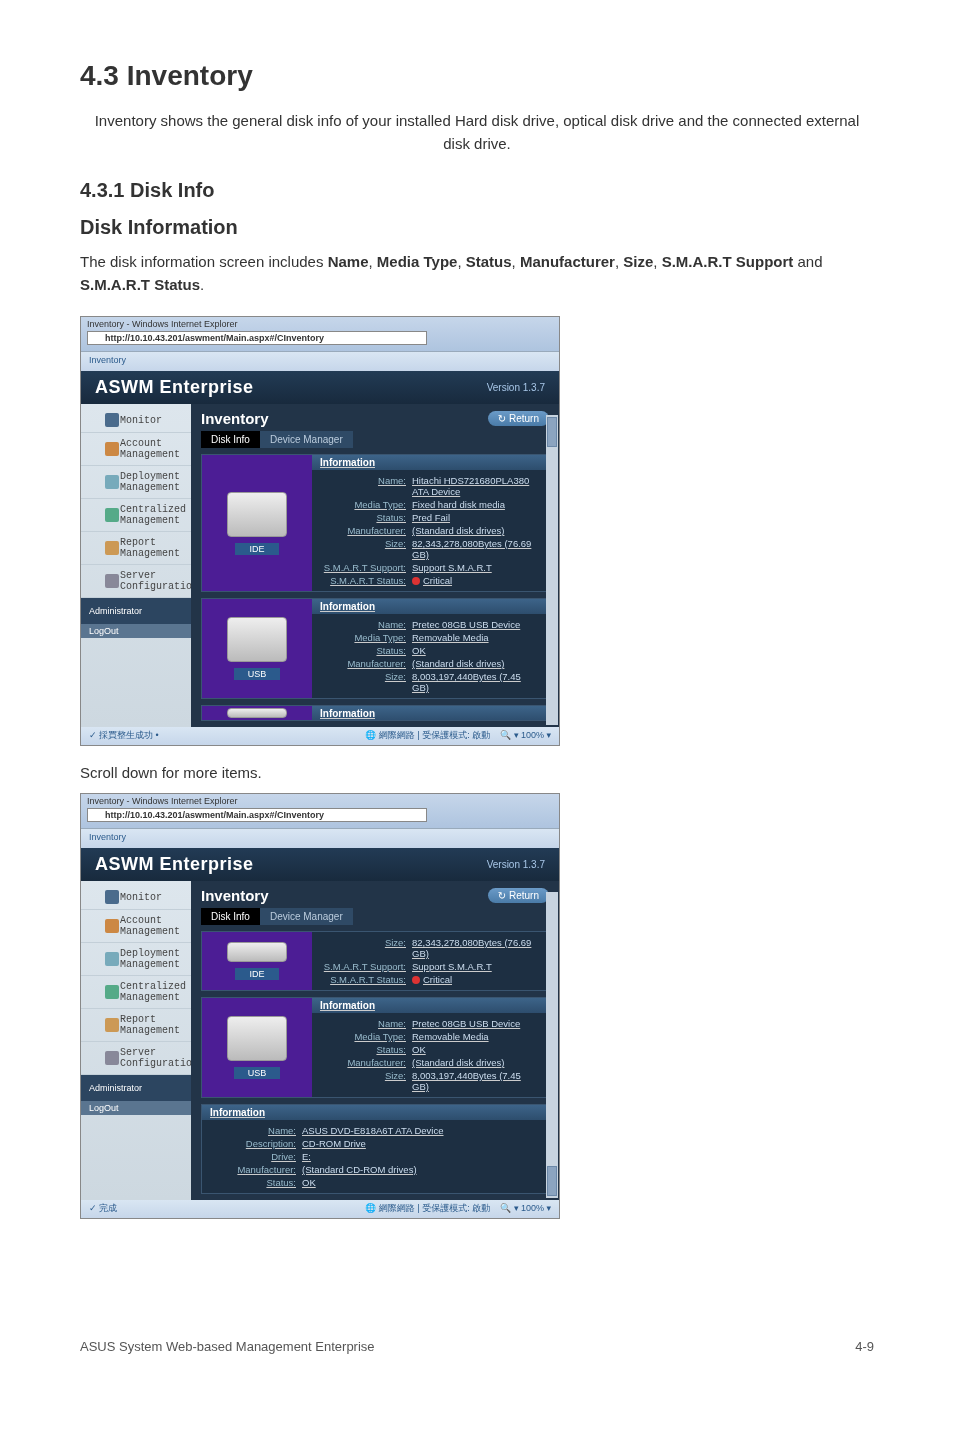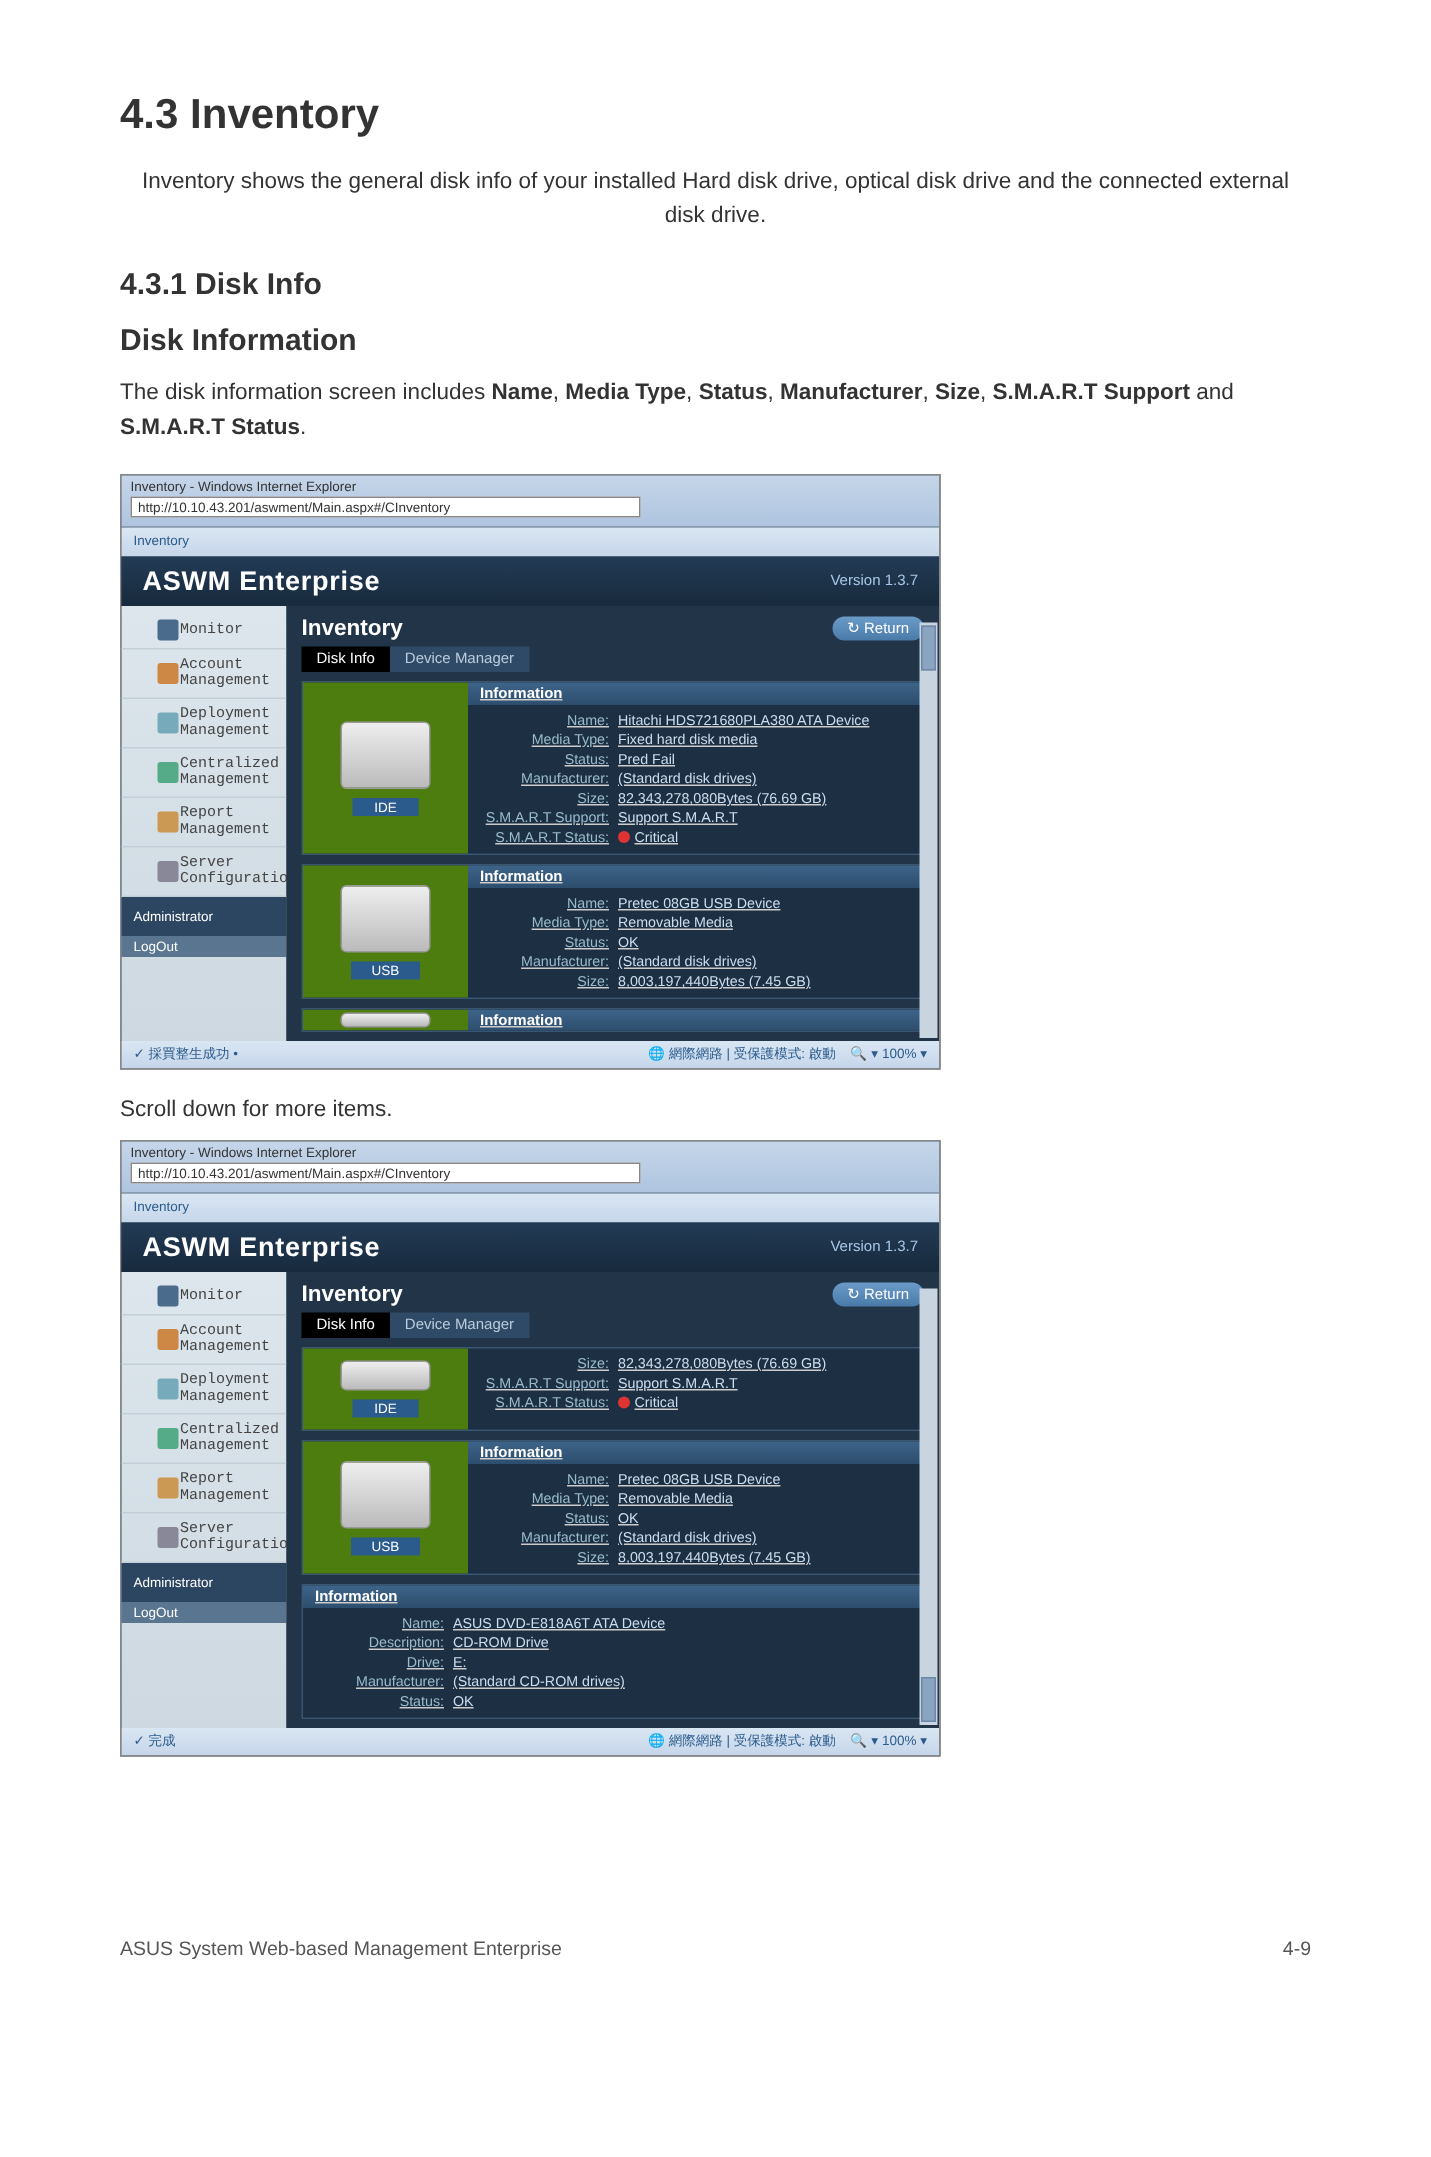--- a/index.html
+++ b/index.html
@@ -4,24 +4,24 @@
   <style>
     * { margin: 0; padding: 0; box-sizing: border-box; }
     body { font-family: Arial, Helvetica, sans-serif; background: #fff; width: 954px; margin: 0 auto; padding: 60px 80px 40px 80px; color: #333; }
     h1 { font-size: 28px; font-weight: bold; margin-bottom: 18px; }
     .intro { font-size: 15px; line-height: 1.5; margin-bottom: 24px; text-align: center; }
     h2 { font-size: 20px; font-weight: bold; margin-bottom: 14px; }
     h3 { font-size: 20px; font-weight: bold; margin-bottom: 12px; }
     .desc { font-size: 15px; line-height: 1.5; margin-bottom: 20px; }
     .b { font-weight: bold; }
     .shot-wrap { display: flex; align-items: flex-start; gap: 12px; margin-bottom: 12px; }
-    .shot { width: 547px; border: 1px solid #888; background: #2d3e50; font-size: 10px; color: #ccc; position: relative; }
+    .shot { width: 480px; border: 1px solid #888; background: #2d3e50; font-size: 10px; color: #ccc; position: relative; }
     .ie-chrome { background: linear-gradient(#c6d6ea, #aec4df); height: 34px; font-size: 9px; color: #333; padding: 2px 6px; position: relative; }
     .ie-title { font-size: 9px; }
-    .ie-url { background: #fff; border: 1px solid #888; width: 340px; padding: 1px 4px; font-size: 9px; margin-top: 2px; display: inline-block; }
+    .ie-url { background: #fff; border: 1px solid #888; width: 340px; padding: 1px 17px; font-size: 9px; margin-top: 2px; display: inline-block; font-weight: bold; }
     .ie-toolbar { background: linear-gradient(#d9e6f3, #c6d6ea); height: 20px; font-size: 9px; padding: 3px 8px; color: #2b5b8c; border-top: 1px solid #9ab; }
     .aswm-header { background: linear-gradient(#223b55, #182a3d); padding: 6px 14px; display: flex; justify-content: space-between; align-items: center; }
     .aswm-title { color: #fff; font-weight: bold; font-size: 18px; letter-spacing: 0.5px; font-family: 'Trebuchet MS', Arial, sans-serif; }
     .aswm-ver { color: #a8c7e8; font-size: 10px; }
     .aswm-body { display: flex; background: #1a2a3a; }
     .sidebar { width: 110px; background: linear-gradient(#dde6ed,#cdd8e0); padding: 4px 0; }
     .side-item { display: flex; align-items: center; gap: 1px; padding: 5px 24px; font-size: 10px; color: #444; border-bottom: 1px solid #c3cfd8; font-family: Liberation Mono, monospace; }
     .side-icon { width: 14px; height: 14px; background: #6b8; border-radius: 2px; flex-shrink: 0; }
     .side-icon.mon { background: #4a6b8c; }
     .side-icon.acc { background: #c84; }
@@ -32,21 +32,21 @@
     .side-admin { padding: 8px; font-size: 9px; color: #fff; background: #2c4560; }
     .side-logout { background: #5a7590; color: #fff; font-size: 9px; padding: 2px 8px; text-align: left; }
     .content { flex: 1; background: #223448; padding: 6px 10px; }
     .content-top { display: flex; justify-content: space-between; align-items: center; margin-bottom: 4px; }
     .inv-title { color: #fff; font-weight: bold; font-size: 15px; }
     .ret-btn { background: linear-gradient(#6b9bc8, #4a7ba8); color: #fff; font-size: 10px; padding: 2px 10px; border-radius: 8px; }
     .tabs { display: flex; gap: 0; margin-bottom: 0; }
     .tab { padding: 3px 10px; font-size: 10px; color: #bcd; background: #2f4a66; }
     .tab.active { background: #000000; color: #fff; }
     .info-block { background: #1d2f42; border: 1px solid #3a5570; margin-top: 6px; display: flex; }
-    .info-img { width: 110px; background: #4d7c0f; display: flex; flex-direction: column; align-items: center; justify-content: center; padding: 8px; }
+    .info-img { width: 110px; background: #4c1d95; display: flex; flex-direction: column; align-items: center; justify-content: center; padding: 8px; }
     .disk-shape { width: 60px; height: 45px; background: linear-gradient(#eee,#bbb); border-radius: 4px; border: 1px solid #999; }
     .bus-label { background: #2b5a8c; color: #fff; font-size: 9px; padding: 1px 14px; margin-top: 6px; }
     .bus-label.dvd { background: #8b2b2b; }
     .info-det { flex: 1; text-decoration: underline; }
     .info-head { background: linear-gradient(#3d6489, #2d4d6d); color: #fff; font-size: 10px; font-weight: bold; padding: 2px 8px; }
     .info-rows { padding: 4px 8px; }
     .info-row { display: flex; font-size: 9.5px; color: #cde; padding: 1px 0; }
     .info-label { width: 92px; text-align: right; padding-right: 6px; color: #9bc; }
     .info-val { flex: 1; }
     .stat-dot { display: inline-block; width: 8px; height: 8px; border-radius: 50%; margin-right: 3px; vertical-align: middle; }

